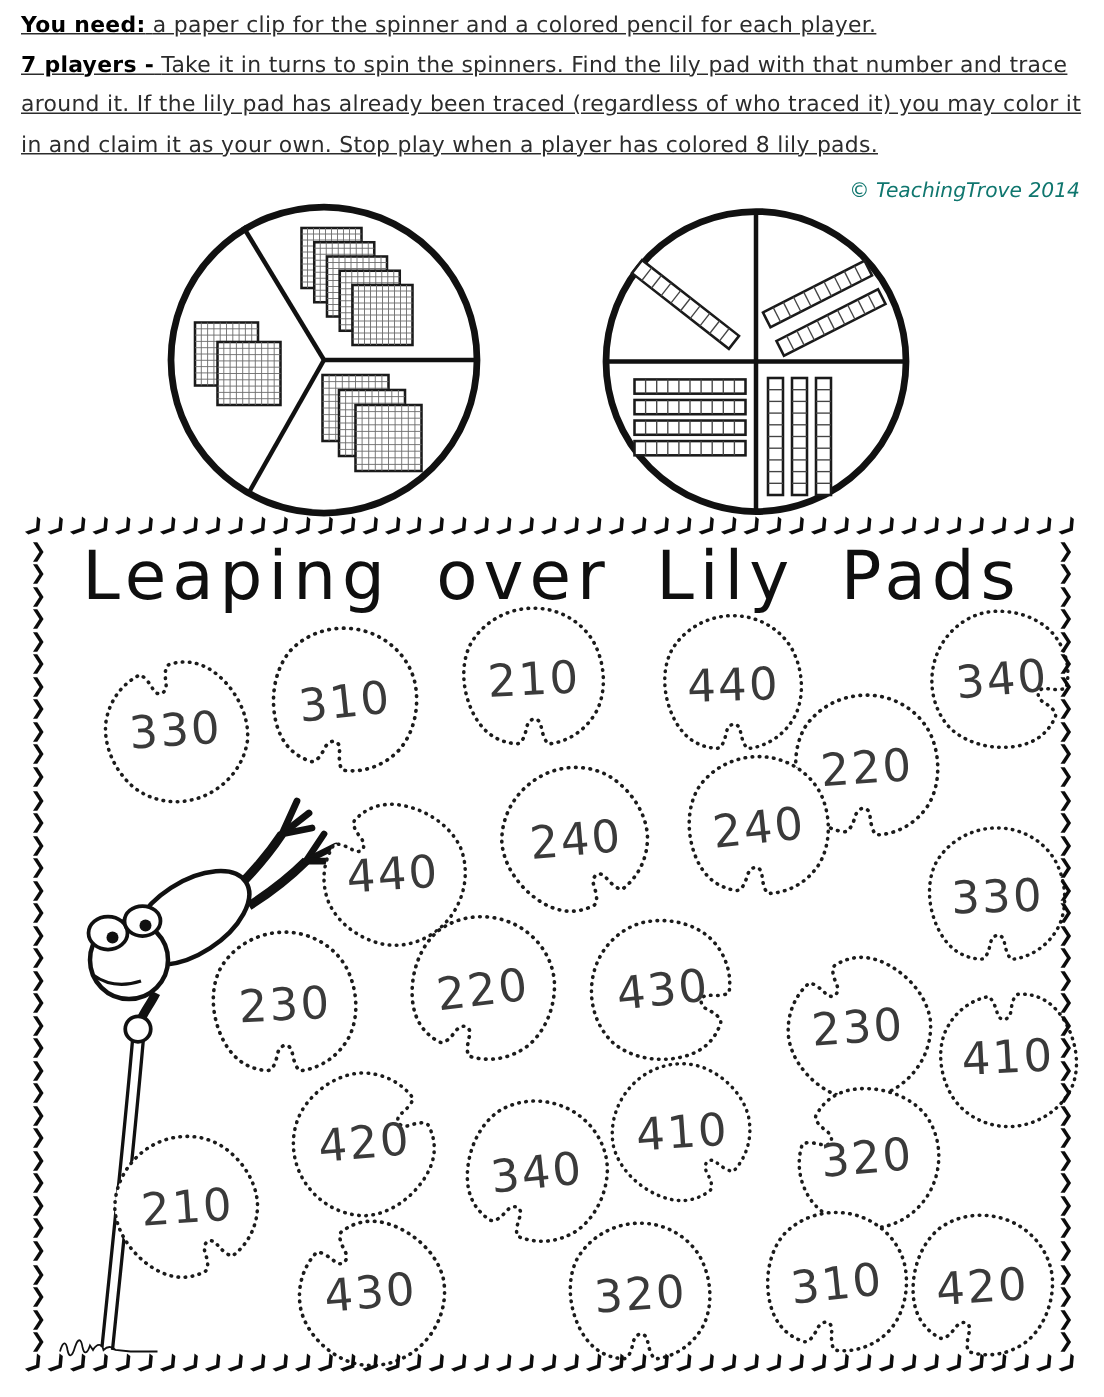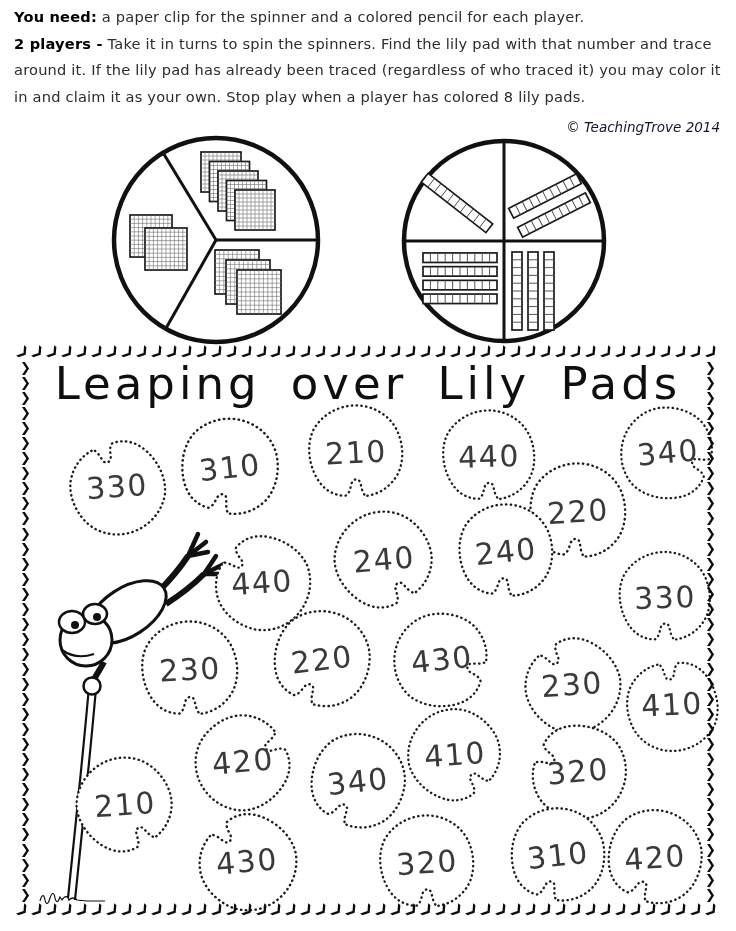--- a/index.html
+++ b/index.html
@@ -1,43 +1,43 @@
 <!DOCTYPE html>
 <html><head>
 <meta charset="utf-8">
 <style>
   html,body{margin:0;padding:0;}
   body{width:736px;height:931px;background:#fff;position:relative;overflow:hidden;
        font-family:"DejaVu Sans",sans-serif;color:#222;}
   .instructions{position:absolute;left:14px;top:4px;width:716px;font-size:14.6px;
        line-height:26.5px;color:#2c2c2c;letter-spacing:.2px;}
-  .instructions p{margin:0;}
+  .instructions p{margin:0;text-decoration:underline;}
   .instructions b{color:#000;font-weight:700;}
-  .copyright{position:absolute;right:16px;top:119px;font-size:13.5px;font-style:italic;color:#0f172a;}
+  .copyright{position:absolute;right:16px;top:119px;font-size:13.5px;font-style:italic;color:#0f766e;}
   #board-svg{position:absolute;left:0;top:0;z-index:1;}
   .page-title{position:absolute;left:0;top:357px;width:736px;margin:0;text-align:center;
        font-size:45px;font-weight:500;letter-spacing:4px;word-spacing:12px;color:#0f0f0f;z-index:2;}
   .b-row{position:absolute;left:18px;width:700px;height:15px;display:flex;
        justify-content:space-between;align-items:center;z-index:3;}
   .b-col{position:absolute;top:361px;height:540px;width:15px;display:flex;flex-direction:column;
        justify-content:space-between;align-items:center;z-index:3;}
   .b-top{top:344px;}  .b-bottom{top:902px;}
   .b-left{left:18px;}  .b-right{left:703px;}
   .chev{font-size:13px;font-weight:700;color:#0c0c0c;line-height:1;display:block;}
   .b-row .chev{transform:rotate(38deg);}
   .padline{fill:#fff;stroke:#1b1b1b;stroke-width:2.5;stroke-linecap:round;stroke-dasharray:0.4 4.6;}
   .padnum{font-family:"DejaVu Sans",sans-serif;font-size:30px;fill:#3a3a3a;
        text-anchor:middle;letter-spacing:1.5px;}
 </style>
 </head>
 <body>
 
 <section class="instructions">
   <p><b>You need:</b> <span>a paper clip for the spinner and a colored pencil for each player.</span></p>
-  <p><b>2 players -</b> <span>Take it in turns to spin the spinners. Find the lily pad with that number and trace around it. If the lily pad has already been traced (regardless of who traced it) you may color it in and claim it as your own. Stop play when a player has colored 8 lily pads.</span></p>
+  <p><b>7 players -</b> <span>Take it in turns to spin the spinners. Find the lily pad with that number and trace around it. If the lily pad has already been traced (regardless of who traced it) you may color it in and claim it as your own. Stop play when a player has colored 8 lily pads.</span></p>
 </section>
 
 <div class="copyright">© TeachingTrove 2014</div>
 
 <h1 class="page-title">Leaping over Lily Pads</h1>
 
 <div class="b-row b-top">
     <span class="chev">❯</span>
     <span class="chev">❯</span>
     <span class="chev">❯</span>

